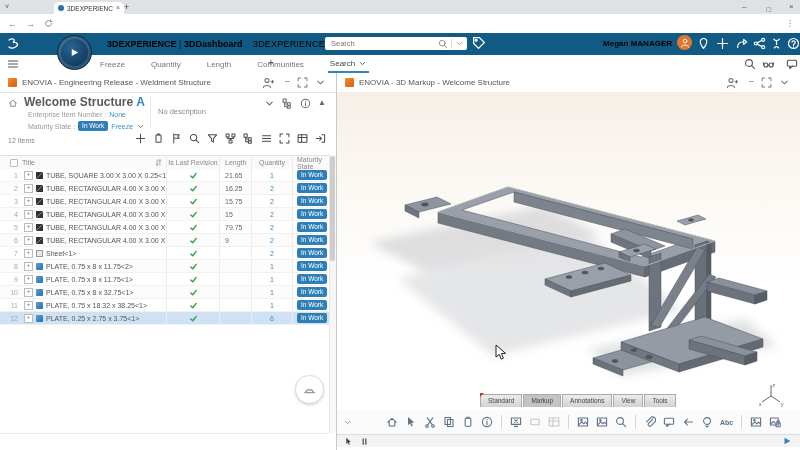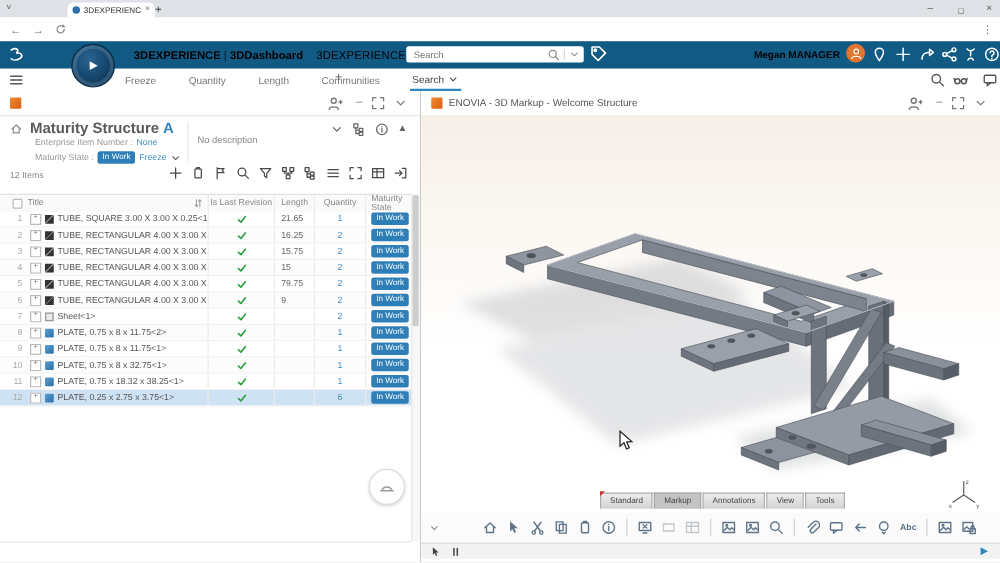--- a/index.html
+++ b/index.html
@@ -401,36 +401,37 @@
   <svg class="abs ic navic" style="left:762px" width="13" height="12">
       <use href="#i-glasses"></use>
     </svg>
   <svg class="abs ic navic" style="left:786px" width="12" height="12">
       <use href="#i-chat"></use>
     </svg>
 
   <div class="abs" id="left-panel">
     <div class="abs whead">
       <span class="appic"></span>
+      <span class="wtitle">ENOVIA - Engineering Release - Weldment Structure</span>
       <svg class="ic hic" style="right:62px" width="12" height="12">
           <use href="#i-person-add"></use>
         </svg>
       <span class="hic hminus" style="right:46px">–</span>
       <svg class="ic hic" style="right:28px" width="11" height="11">
           <use href="#i-expand"></use>
         </svg>
       <svg class="ic hic" style="right:10px" width="11" height="11">
           <use href="#i-chevron"></use>
         </svg>
     </div>
     <svg class="abs ic" id="homeic" width="10" height="10">
         <use href="#i-home"></use>
       </svg>
     <div class="abs" id="lp-title">
-      <span>Maturity Structure</span><span class="rev">A</span>
+      <span>Welcome Structure</span><span class="rev">A</span>
     </div>
     <svg class="abs ic titleic" style="left:264px" width="11" height="11">
         <use href="#i-chevron"></use>
       </svg>
     <svg class="abs ic titleic" style="left:282px" width="11" height="11">
         <use href="#i-tree2"></use>
       </svg>
     <svg class="abs ic titleic" style="left:300px" width="11" height="11">
         <use href="#i-info"></use>
       </svg>

